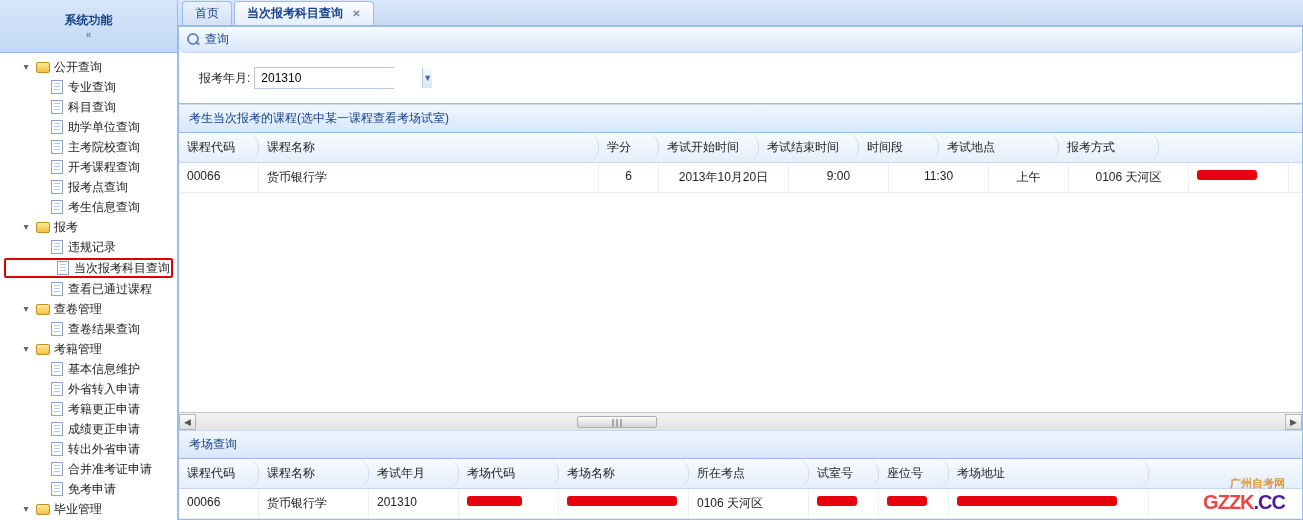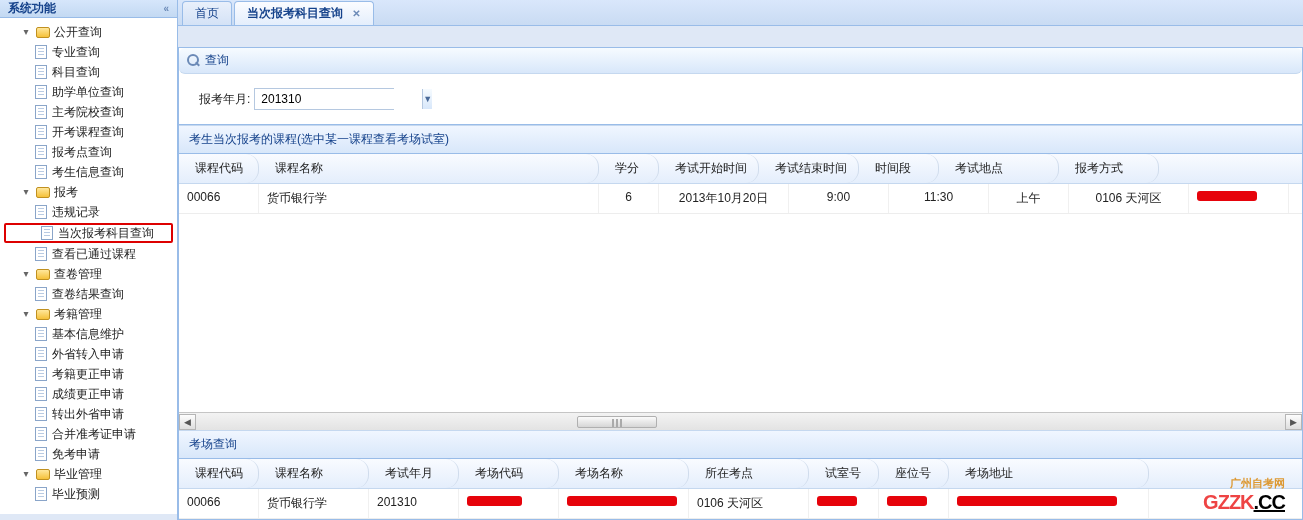--- a/index.html
+++ b/index.html
@@ -1,67 +1,67 @@
 <!DOCTYPE html>
 <html><head>
 <meta charset="utf-8">
 <style>
 * { box-sizing: border-box; margin: 0; padding: 0; }
 body { font-family: "Microsoft YaHei", Arial, sans-serif; font-size: 12px; color: #222; background: #dfe8f6; overflow: hidden; }
 .wrap { display: flex; width: 1303px; height: 520px; }
 .sidebar { width: 178px; background: #dfe8f6; border-right: 1px solid #99bce8; }
-.side-hdr { background: linear-gradient(#d6e6fb,#c3d9f2); border-bottom: 1px solid #99bce8; padding: 0 8px; font-weight: bold; color: #15428b; display:flex; justify-content:space-between; align-items:center; }
+.side-hdr { background: linear-gradient(#d6e6fb,#c3d9f2); border-bottom: 1px solid #99bce8; padding: 12px 8px; font-weight: bold; color: #15428b; display:flex; justify-content:space-between; align-items:center;flex-direction:column; }
 .side-hdr .collapse { font-size:10px; color:#6b8ab7; }
 .tree { background:#fff; height: calc(100% - 24px); overflow:auto; padding: 4px 0; }
 .tn { display:flex; align-items:center; height:20px; line-height:20px; padding-left:6px; cursor:pointer; white-space:nowrap; }
 .tn .tw { width:12px; text-align:center; color:#666; font-size:10px; }
 .tn .ic { width:16px; height:16px; margin:0 3px; display:inline-flex; align-items:center; justify-content:center; }
 .tn .lbl { }
 .ic-folder { background: linear-gradient(#ffe79c,#f5c13a); border:1px solid #c09020; border-radius:2px; width:14px; height:11px; position:relative; }
 .ic-page { background:#fff; border:1px solid #8aa5c9; width:12px; height:14px; position:relative; }
 .ic-page::before { content:""; position:absolute; left:2px; top:2px; right:2px; height:1px; background:#b9cbe3; box-shadow: 0 3px 0 #b9cbe3, 0 6px 0 #b9cbe3; }
 .hl { border:2px solid #d00; border-radius:2px; margin:1px 4px; padding-left:2px; }
 .ind1 { padding-left: 20px; }
-.ind2 { padding-left: 18px; }
-
-.main { flex:1; display:flex; flex-direction:column; background:#dfe8f6;gap:21px; }
+.ind2 { padding-left: 34px; }
+
+.main { flex:1; display:flex; flex-direction:column; background:#dfe8f6; }
 .tabstrip { height:26px; background:linear-gradient(#d9e7fb,#c9dbf3); border-bottom:1px solid #99bce8; display:flex; align-items:flex-end; padding-left:4px; gap:2px; }
 .tab { background:linear-gradient(#fbfcff,#e4eefc); border:1px solid #99bce8; border-bottom:none; border-radius:4px 4px 0 0; padding:3px 12px; color:#15428b; font-weight:bold; position:relative; }
 .tab.inactive { background:linear-gradient(#e9f0fb,#d4e2f6); font-weight:normal; }
 .tab .x { margin-left:6px; color:#6b8ab7; font-size:10px; }
 
 .content { flex:1; overflow:auto; background:#fff; border:1px solid #99bce8; margin:0; display:flex; flex-direction:column; }
 .querybar { border-bottom:1px solid #99bce8; }
 .querybar .title { background:linear-gradient(#f6fbff,#d8e7fa); padding:4px 8px; color:#15428b; display:flex; align-items:center; gap:4px; border-bottom:1px solid #c5d8ef;border-radius:6px; }
 .mag { width:14px; height:14px; display:inline-block; position:relative; }
 .mag::before { content:""; position:absolute; width:8px; height:8px; border:2px solid #6b8ab7; border-radius:50%; left:0; top:0; }
 .mag::after { content:""; position:absolute; width:5px; height:2px; background:#6b8ab7; transform:rotate(45deg); left:8px; top:9px; }
 .formrow { padding:14px 20px; display:flex; align-items:center; gap:4px; }
 .combo { display:flex; border:1px solid #b5c8e0; height:22px; width:140px; background:#fff; }
 .combo input { border:none; outline:none; flex:1; padding:0 6px; font-size:12px; }
 .combo .trig { width:18px; background:linear-gradient(#f6fbff,#d8e7fa); border-left:1px solid #b5c8e0; display:flex; align-items:center; justify-content:center; color:#4a6a99; font-size:9px; }
 
 .panel-title { background:linear-gradient(#f0f6ff,#d8e7fa); border-top:1px solid #c5d8ef; border-bottom:1px solid #99bce8; padding:5px 10px; color:#15428b; font-weight:normal; }
 .grid-head { display:flex; background:linear-gradient(#f9fbff,#e4eefc); border-bottom:1px solid #c5d8ef; }
-.gh { padding:6px 16px; border-right:1px solid #d0dcec; color:#222; white-space:nowrap; overflow:hidden;border-radius:13px; }
+.gh { padding:6px 8px; border-right:1px solid #d0dcec; color:#222; white-space:nowrap; overflow:hidden;border-radius:13px; }
 .grid-row { display:flex; border-bottom:1px solid #ededed; }
 .gc { padding:6px 8px; border-right:1px solid #f0f0f0; white-space:nowrap; overflow:hidden; text-align:left; }
 .center { text-align:center; }
 .redact { display:inline-block; height:10px; background:#e6030b; border-radius:3px; }
 
 .spacer { flex:1; background:#fff; }
 .hscroll { height:18px; background:linear-gradient(#f3f3f3,#e3e3e3); border-top:1px solid #c5c5c5; display:flex; align-items:center; }
 .hscroll .btn { width:17px; height:16px; background:linear-gradient(#fdfdfd,#dedede); border:1px solid #b5b5b5; display:flex; align-items:center; justify-content:center; font-size:9px; color:#555; }
 .hscroll .track { flex:1; height:16px; position:relative; }
 .hscroll .thumb { position:absolute; left:35%; width:80px; height:12px; top:2px; background:linear-gradient(#fbfbfb,#d6d6d6); border:1px solid #b0b0b0; border-radius:2px; }
 .hscroll .thumb::after { content:""; position:absolute; left:50%; top:2px; width:2px; height:8px; background:#aaa; box-shadow: -4px 0 #aaa, 4px 0 #aaa; transform:translateX(-50%); }
 
 .watermark { position:absolute; right:18px; bottom:6px; text-align:right; color:#e74; font-family:Arial; font-size:11px; pointer-events:none; }
 .watermark .big { font-weight:900; font-size:20px; color:#e44; letter-spacing:-1px; }
-.watermark .big .cc { color:#000000;text-decoration:underline; }
+.watermark .big .cc { color:#4c1d95; }
 .watermark .top { color:#d93; font-weight:bold; }
 .root { position:relative; }
 
 
 .g1 .c0{width:80px}.g1 .c1{width:340px}.g1 .c2{width:60px}.g1 .c3{width:130px}.g1 .c4{width:100px}.g1 .c5{width:100px}.g1 .c6{width:80px}.g1 .c7{width:120px}.g1 .c8{width:100px}
 
 .g2 .c0{width:80px}.g2 .c1{width:110px}.g2 .c2{width:90px}.g2 .c3{width:100px}.g2 .c4{width:130px}.g2 .c5{width:120px}.g2 .c6{width:70px}.g2 .c7{width:70px}.g2 .c8{width:200px}
 
 </style>
 </head>

